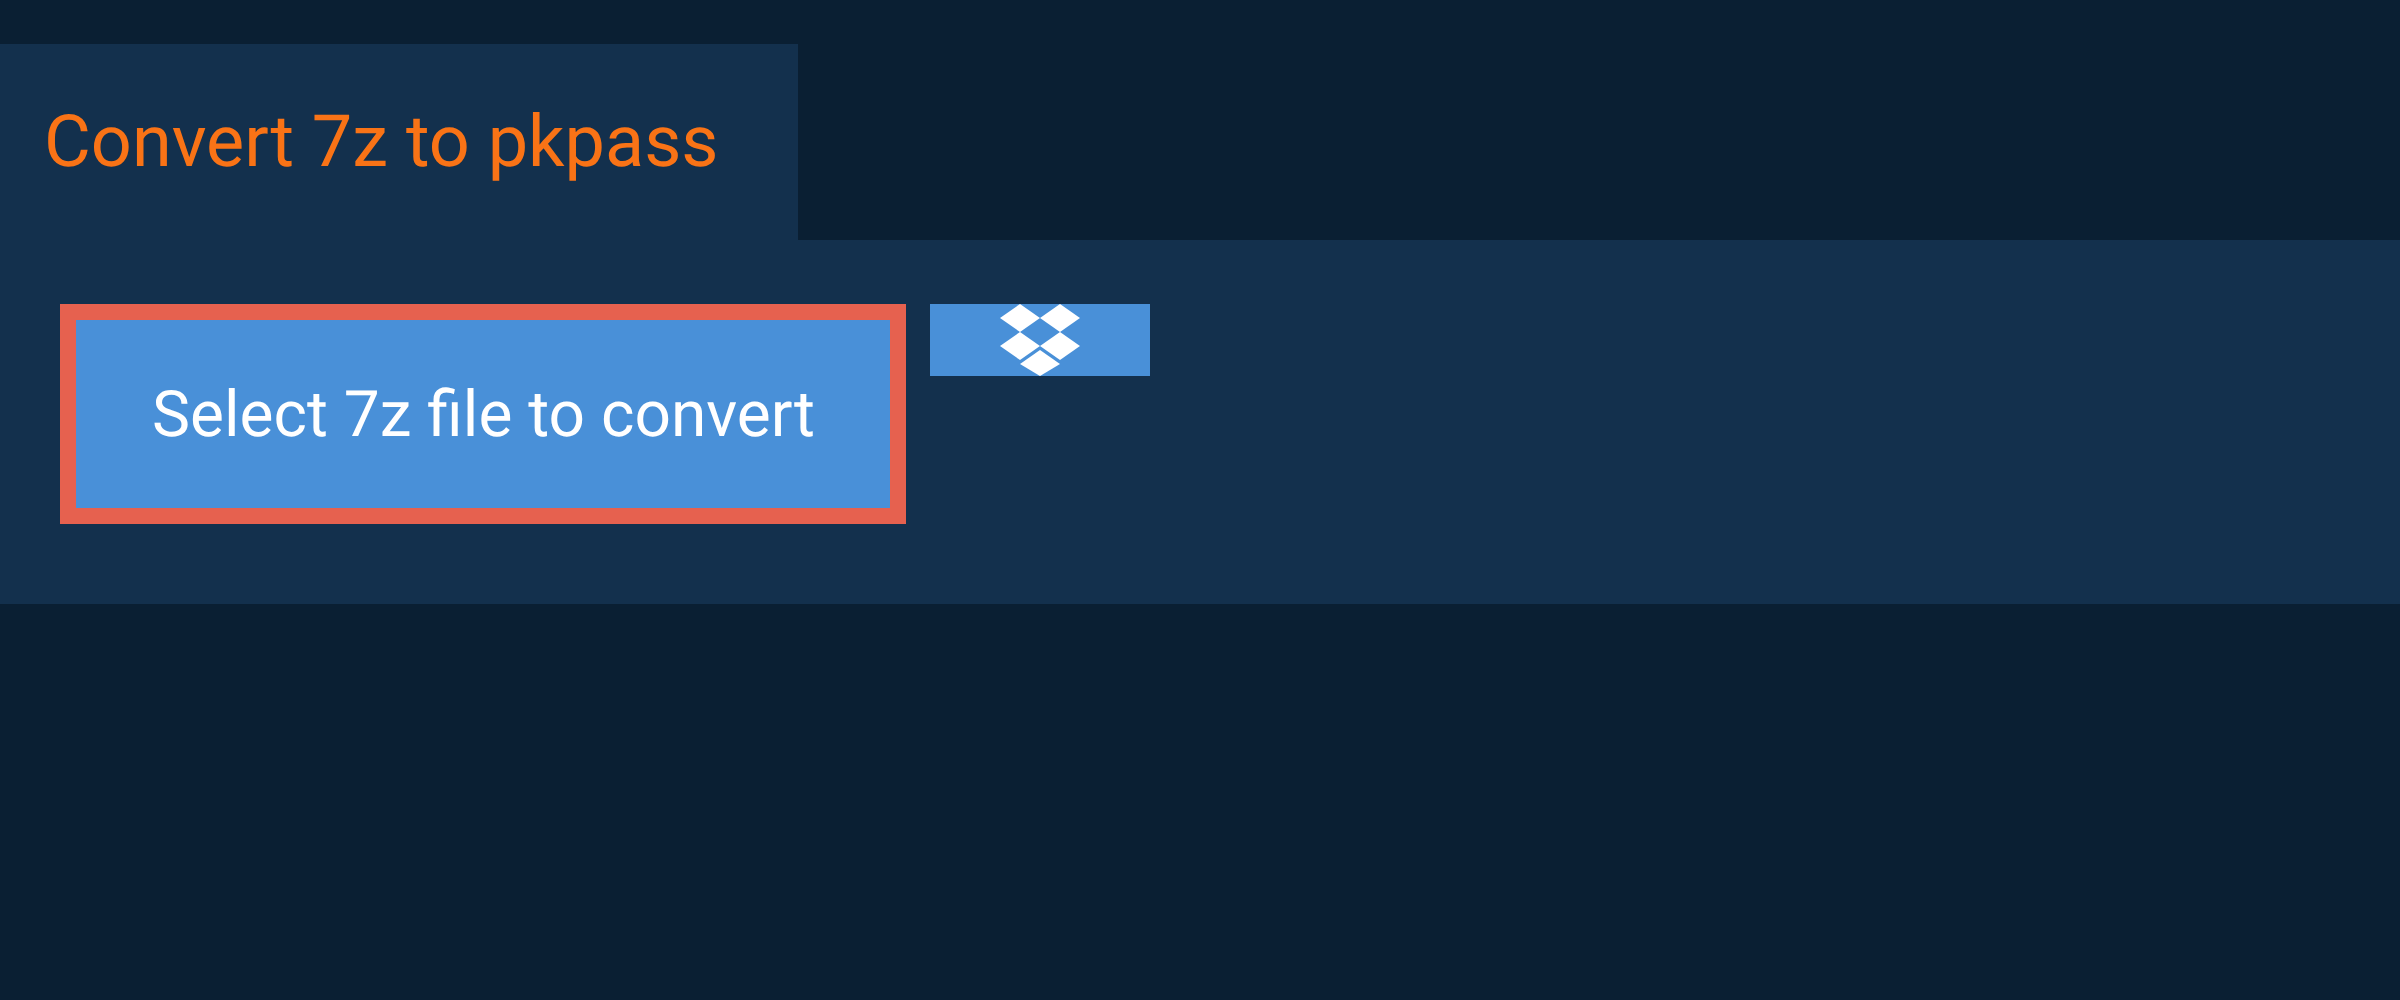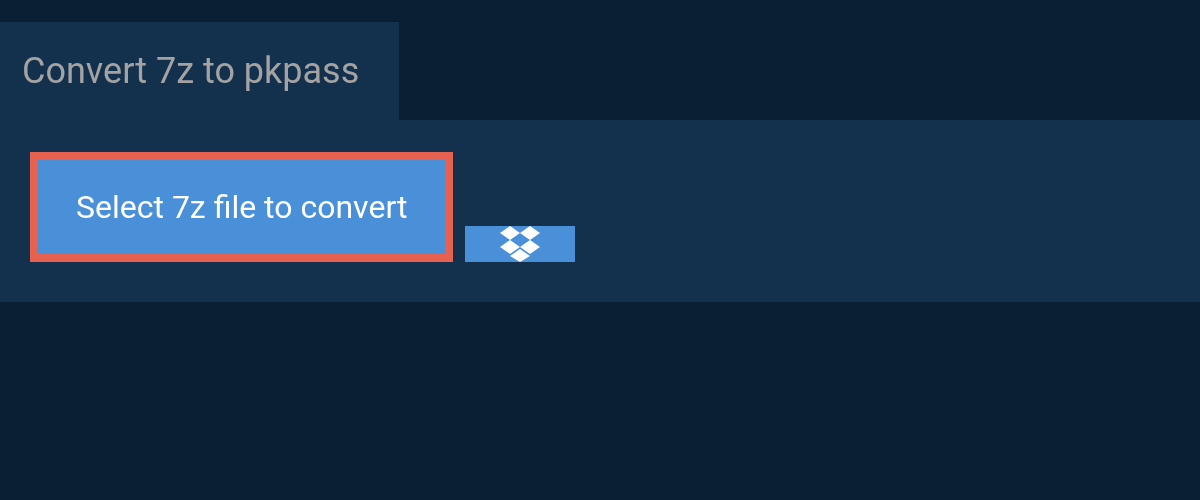--- a/index.html
+++ b/index.html
@@ -14,33 +14,33 @@
       font-family: -apple-system, BlinkMacSystemFont, "Segoe UI", Roboto, Helvetica, Arial, sans-serif;
       position: relative;
     }
     .tab {
       background: #13304d;
       display: inline-block;
       padding: 28px 40px 28px 22px;
       margin-top: 22px;
     }
     .tab-title {
-      color: #a3a3a3;
+      color: #f97316;
       font-size: 36px;
       font-weight: 400;
     }
     .panel {
       background: #13304d;
       width: 100%;
       padding: 32px 30px 40px 30px;
     }
     .button-row {
       display: flex;
       gap: 12px;
-      align-items: flex-end;
+      align-items: flex-start;
     }
     .select-button {
       background: #4990d8;
       border: 8px solid #e6614f;
       padding: 28px 38px;
       cursor: pointer;
       display: flex;
       align-items: center;
       justify-content: center;
     }

